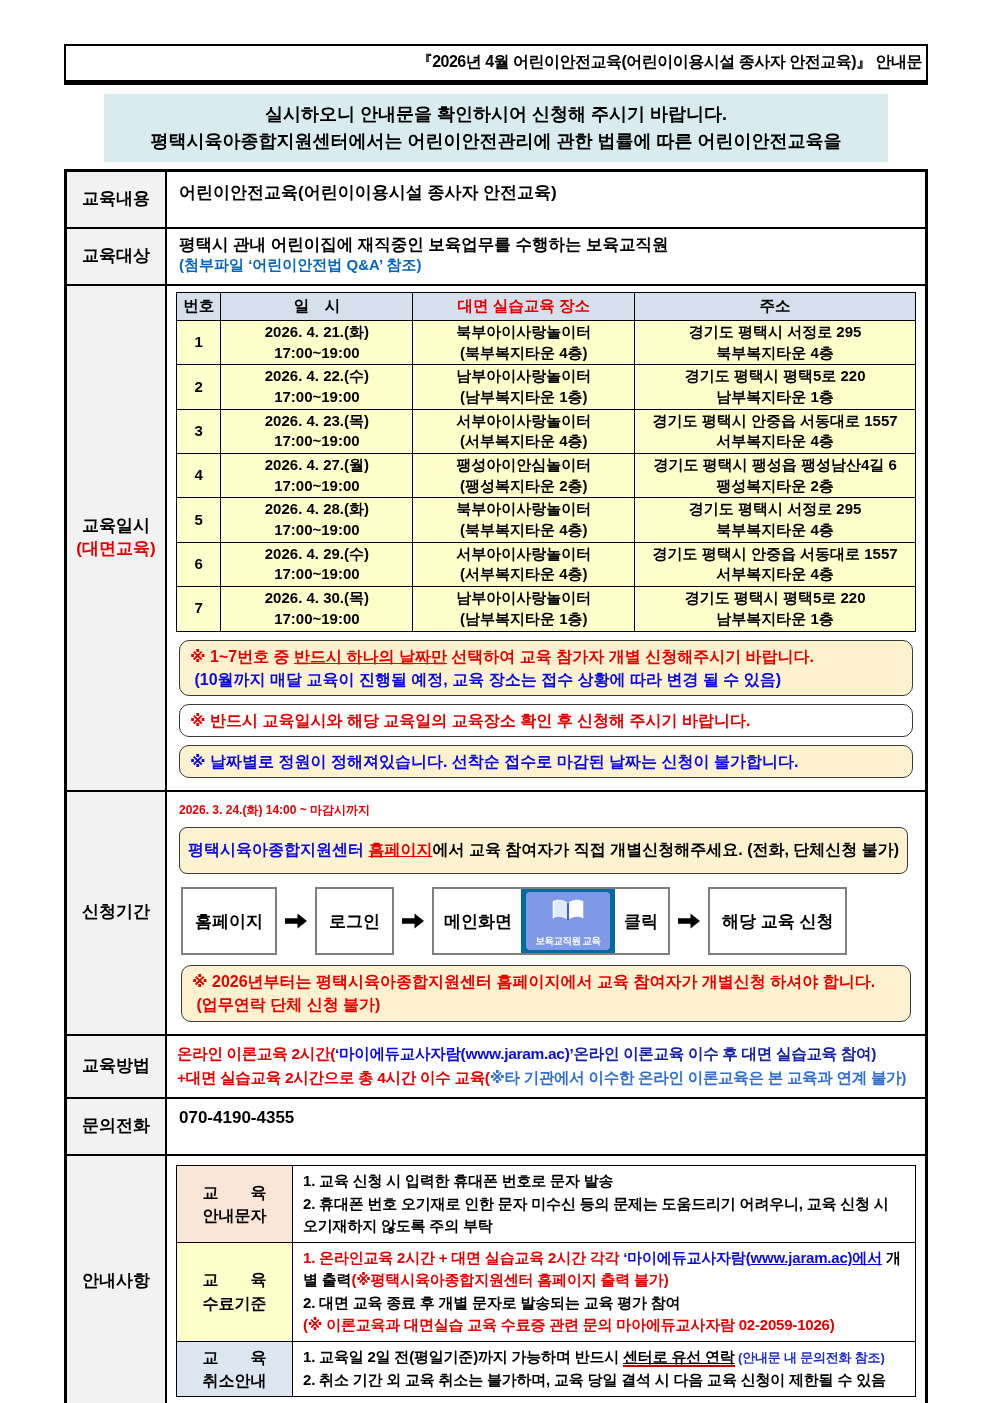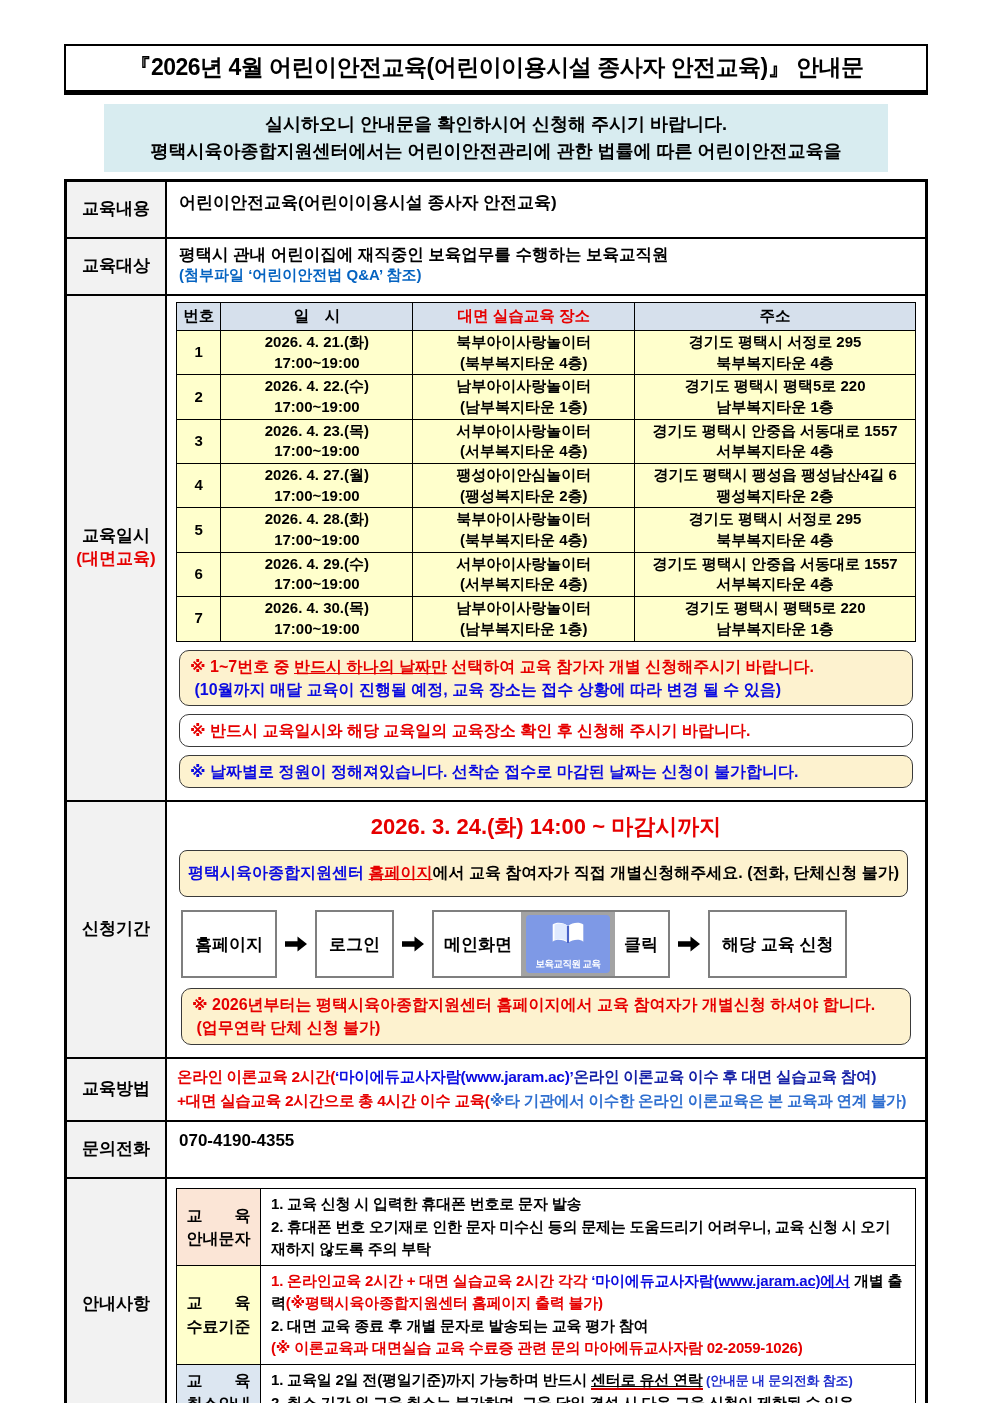--- a/index.html
+++ b/index.html
@@ -2,22 +2,22 @@
 <html><head>
 <meta charset="utf-8">
 <style>
   * { margin:0; padding:0; box-sizing:border-box; }
   html,body { background:#ffffff; }
   body { font-family:"Liberation Sans","DejaVu Sans",sans-serif; color:#000; }
   .page { width:992px; height:1403px; background:#fff; overflow:hidden; position:relative; }
   .doc { margin:44px 64px 0 64px; }
 
   
-  .title-bar { border:2px solid #000; border-bottom:5px solid #000; text-align:center;
-    font-size:23px; font-weight:800; padding:6px 4px 7px; letter-spacing:-0.5px; }
+  .title-bar { border:2px solid #000; border-bottom:5px solid #000; text-align:right;
+    font-size:16px; font-weight:800; padding:6px 4px 7px; letter-spacing:-0.5px; }
   .subtitle { margin:9px 40px 7px; background:#d8ecf0; text-align:center;
     font-size:18px; font-weight:700; line-height:1.5; padding:7px 4px; }
 
   
   .mtable { border:3px solid #000; }
   .mrow { display:flex; }
   .mrow + .mrow { border-top:2px solid #000; }
   .mlabel { width:100px; min-width:100px; background:#f2f2f2; border-right:2px solid #000;
     display:flex; flex-direction:column; align-items:center; justify-content:center;
     font-size:17px; font-weight:700; text-align:center; padding:16px 2px; line-height:1.35; }
@@ -41,44 +41,44 @@
     padding:4px 10px; font-size:16px; font-weight:700; line-height:1.45; }
   .note-yellow { background:#fdf2cf; }
   .note-white  { background:#ffffff; }
   .note-box.last { margin-bottom:8px; }
   .t-red { color:#e60000; } .t-blue { color:#0a0ae0; } .t-navy { color:#1520a6; }
   .t-blue2 { color:#2f6fd0; }
   .u { text-decoration:underline; }
 
   
   .apply-wrap { padding:8px 12px 6px; }
-  .apply-period { color:#e60000; font-size:22px; font-weight:700; margin:2px 0 8px;text-align:center; }
+  .apply-period { color:#e60000; font-size:12px; font-weight:700; margin:2px 0 8px; }
   .apply-box { display:block; border:1.7px solid #3a3a3a; border-radius:8px; background:#fdf2cf;
     padding:12px 8px; font-size:16px; font-weight:700; width:fit-content; }
   .flow { display:flex; align-items:center; margin:13px 2px 10px; }
   .fbox { border:2.5px solid #7f7f7f; background:#fff; height:68px; display:flex;
     align-items:center; padding:0 12px; font-size:17px; font-weight:700; white-space:nowrap; }
   .fbox.wide { padding:0 10px; gap:9px; }
   .arrow { display:flex; align-items:center; padding:0 7px; }
-  .edu-icon { width:94px; height:64px; background:#a3a3a3; display:flex; align-items:center; justify-content:center; }
+  .edu-icon { width:94px; height:64px; background:#0369a1; display:flex; align-items:center; justify-content:center; }
   .edu-icon-inner { width:84px; height:58px; background:#7e99e6; border-radius:4px; position:relative;
     display:flex; align-items:flex-start; justify-content:center; padding-top:4px; }
   .edu-icon-label { position:absolute; bottom:2px; left:0; right:0; text-align:center;
     color:#fff; font-size:9.5px; font-weight:700; letter-spacing:-0.5px; }
   .apply-note { margin:4px 2px 6px; border:1.7px solid #3a3a3a; border-radius:10px; background:#fdf2cf;
     padding:4px 10px; font-size:16px; font-weight:700; color:#e60000; line-height:1.45; }
 
   
   .method { padding:6px 10px; font-size:15.5px; font-weight:700; line-height:1.6; letter-spacing:-0.3px; }
 
   
   .guide-wrap { padding:9px 9px; }
   .guide { width:100%; border-collapse:collapse; font-weight:700; }
   .guide td { border:1.7px solid #000; }
-  .g-label { width:84px; text-align:center; font-size:16px; line-height:1.45; padding:4px 6px; }
+  .g-label { width:116px; text-align:center; font-size:16px; line-height:1.45; padding:4px 6px; }
   .g-label .ln { display:flex; justify-content:center; }
   .g-peach { background:#fbe5d6; } .g-yellow { background:#ffffcc; } .g-blue { background:#dce6f1; }
   .g-content { padding:4px 10px; font-size:15px; line-height:1.5; letter-spacing:-0.2px; }
   .g-small { font-size:13px; color:#1f2dce; }
   .red-underline { border-bottom:2.2px solid #d00000;text-decoration:underline; }
 </style>
 </head>
 <body>
 
 <div class="page">

